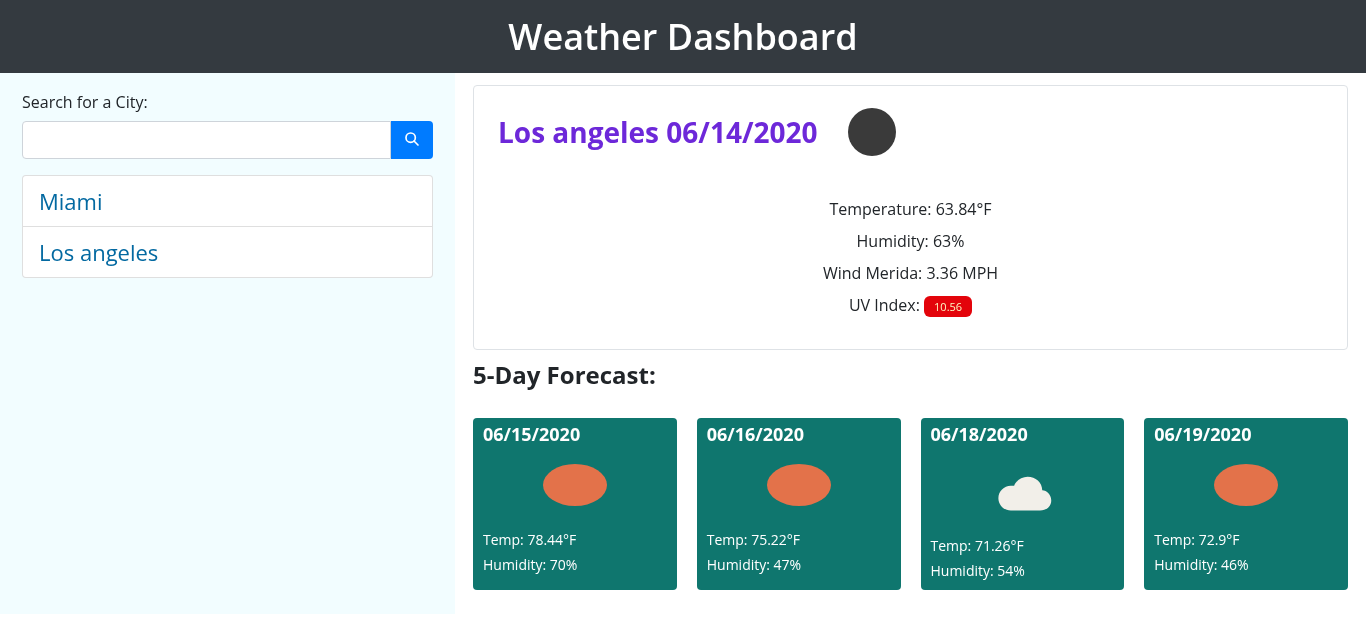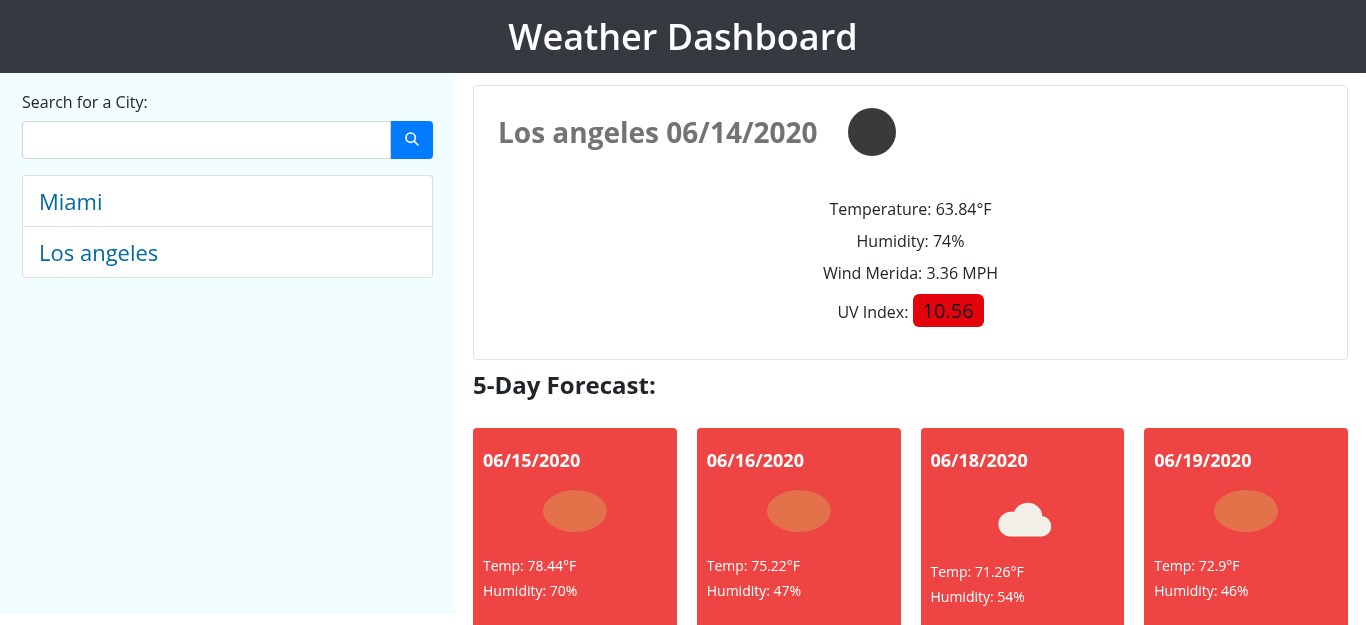--- a/index.html
+++ b/index.html
@@ -89,59 +89,59 @@
       margin-bottom: 8px;
     }
     .current-title-row {
       display: flex;
       align-items: center;
       margin-bottom: 42px;
     }
     .current-title {
       font-size: 28px;
       font-weight: 700;
-      color: #737373;
+      color: #6d28d9;
     }
     .current-icon {
       width: 48px;
       height: 48px;
       border-radius: 50%;
       background: #3a3a3a;
       margin-left: 30px;
     }
     .current-stat {
       font-size: 16px;
       color: #212529;
       margin-bottom: 10px;
       text-align: center;
     }
     .uv-badge {
       display: inline-block;
       background: #e3040b;
-      color: #0f172a;
+      color: #fef9c3;
       border-radius: 6px;
       padding: 3px 10px;
-      font-size: 20px;
+      font-size: 11px;
     }
     .forecast-title {
       font-size: 24px;
       color: #212529;
       margin-bottom: 27px;
       margin-top: 6px;
     }
     .forecast-row {
       display: flex;
       gap: 20px;
     }
     .forecast-card {
       flex: 1;
-      background: #ef4444;
+      background: #0f766e;
       color: #fff;
       border-radius: 4px;
-      padding: 20px 10px;
+      padding: 4px 10px;
     }
     .forecast-date {
       font-size: 18px;
       font-weight: 700;
       margin-bottom: 18px;
     }
     .forecast-icon-wrap {
       display: flex;
       justify-content: center;
       margin-bottom: 24px;
@@ -199,21 +199,21 @@
         <div class="current-icon"></div>
       </div>
       <p class="current-stat">
         <span>Temperature:</span>
         <span> </span>
         <span>63.84°F</span>
       </p>
       <p class="current-stat">
         <span>Humidity:</span>
         <span> </span>
-        <span>74%</span>
+        <span>63%</span>
       </p>
       <p class="current-stat">
         <span>Wind Merida:</span>
         <span> </span>
         <span>3.36 MPH</span>
       </p>
       <p class="current-stat">
         <span>UV Index:</span>
         <span> </span>
         <span class="uv-badge">10.56</span>

